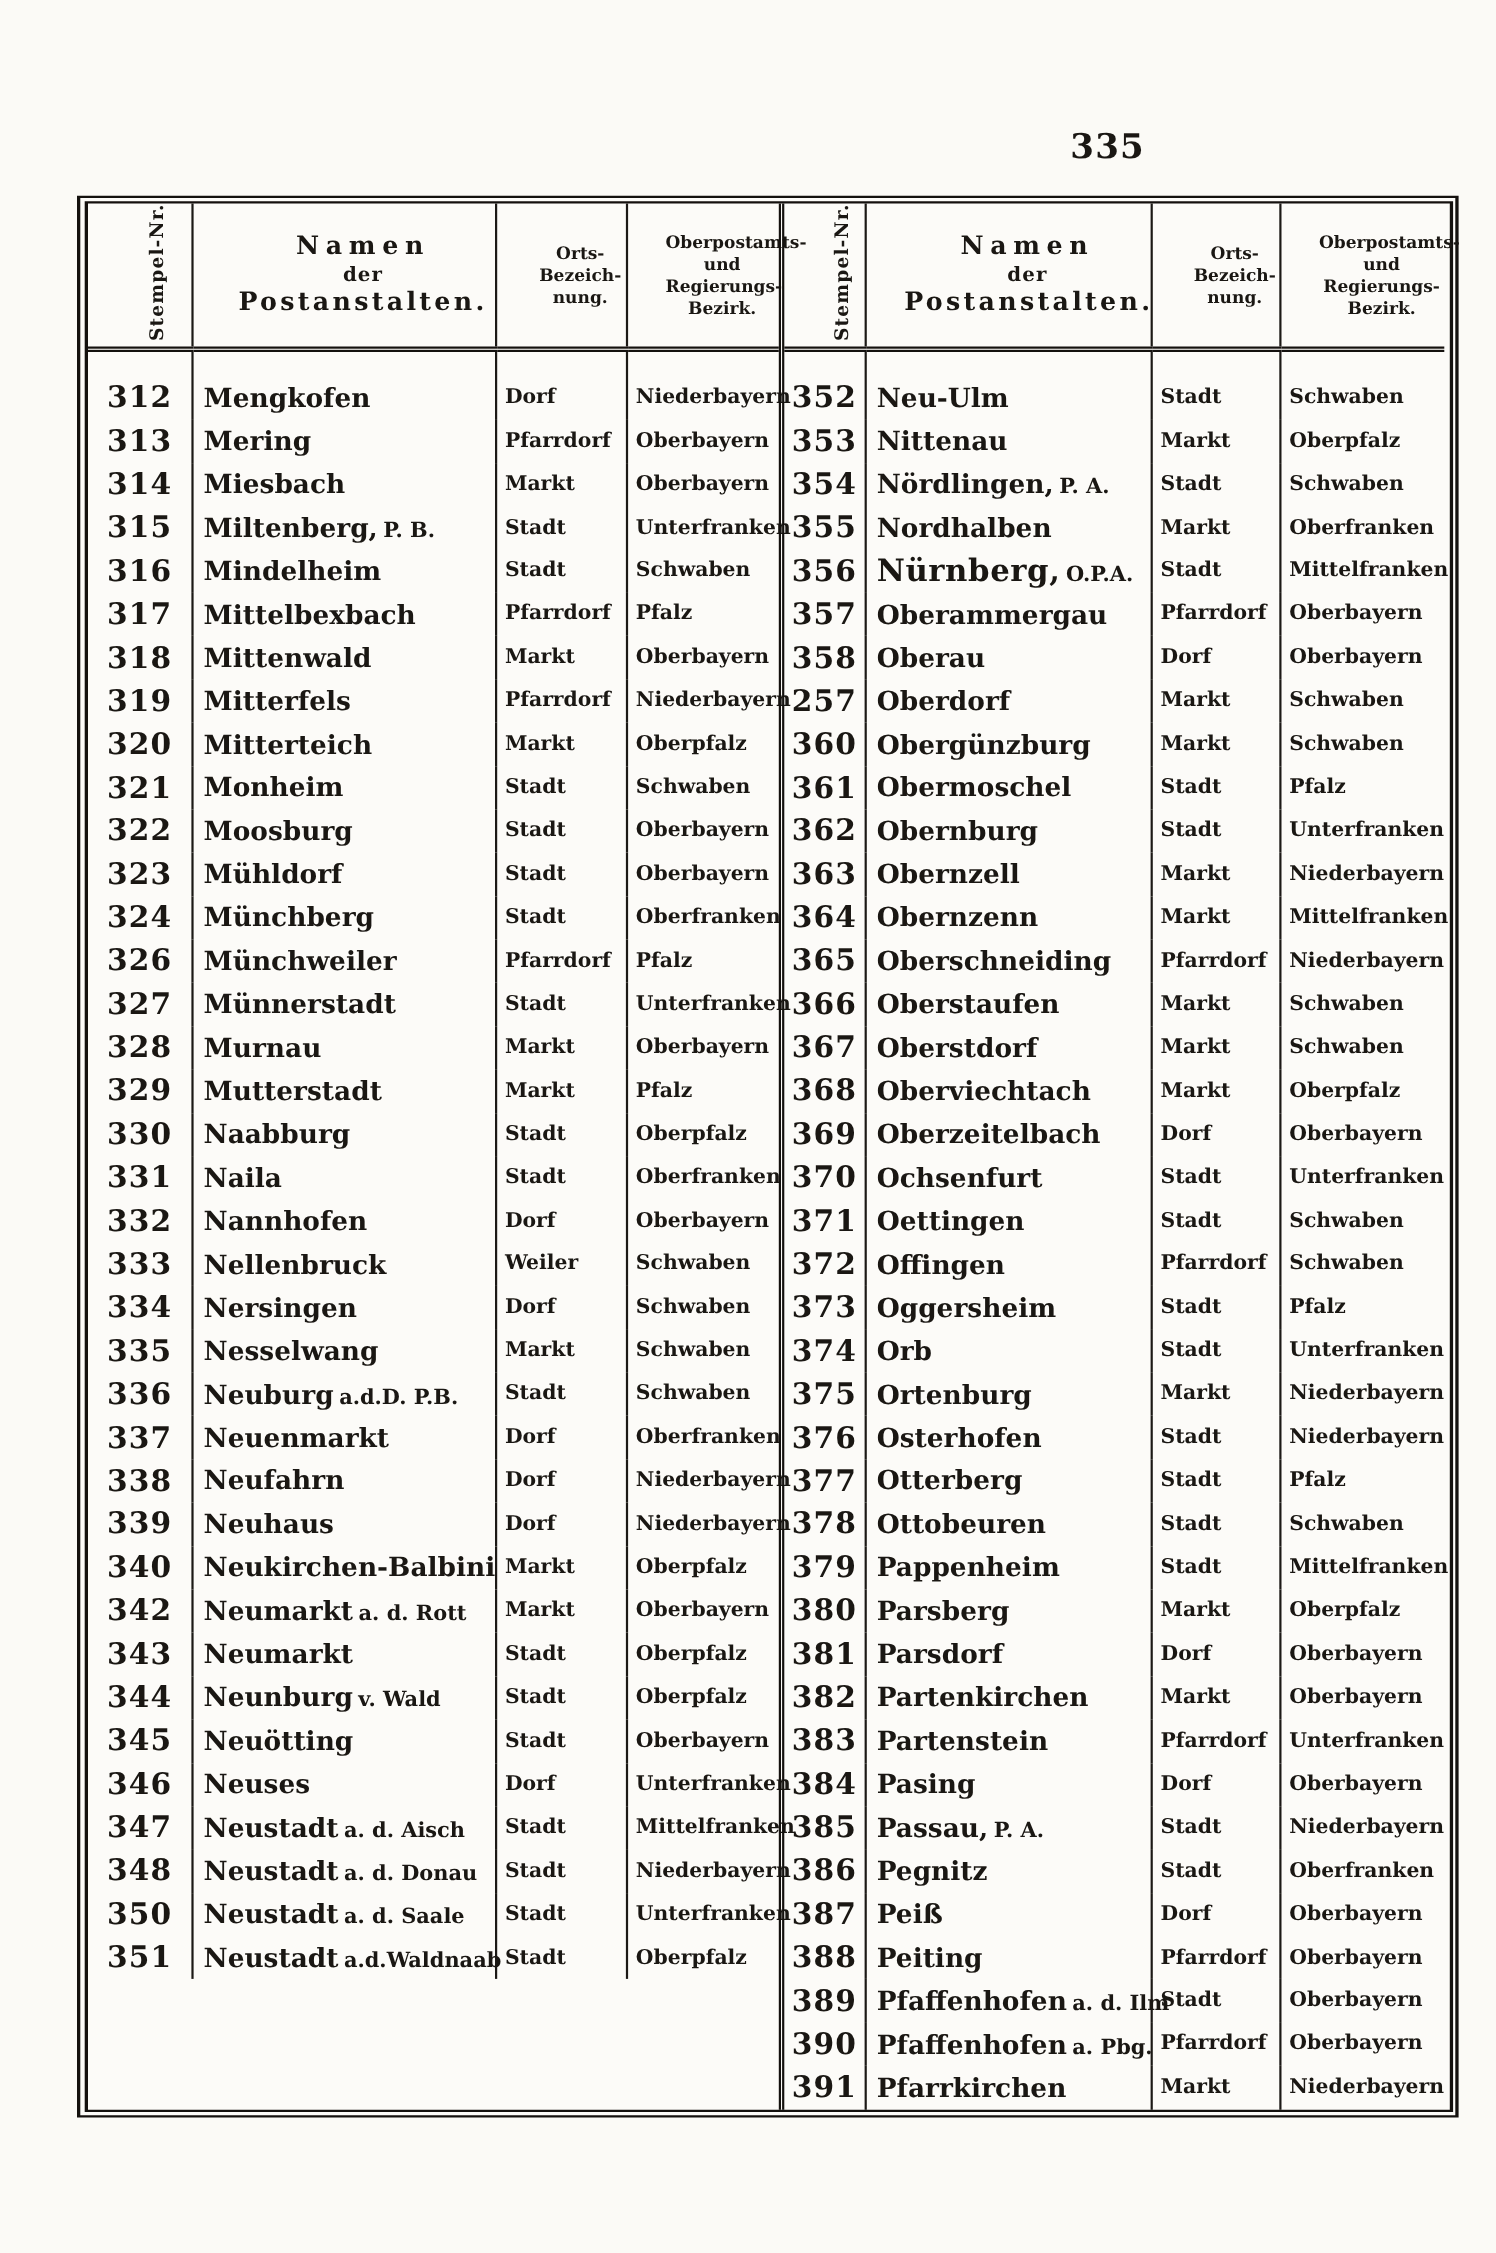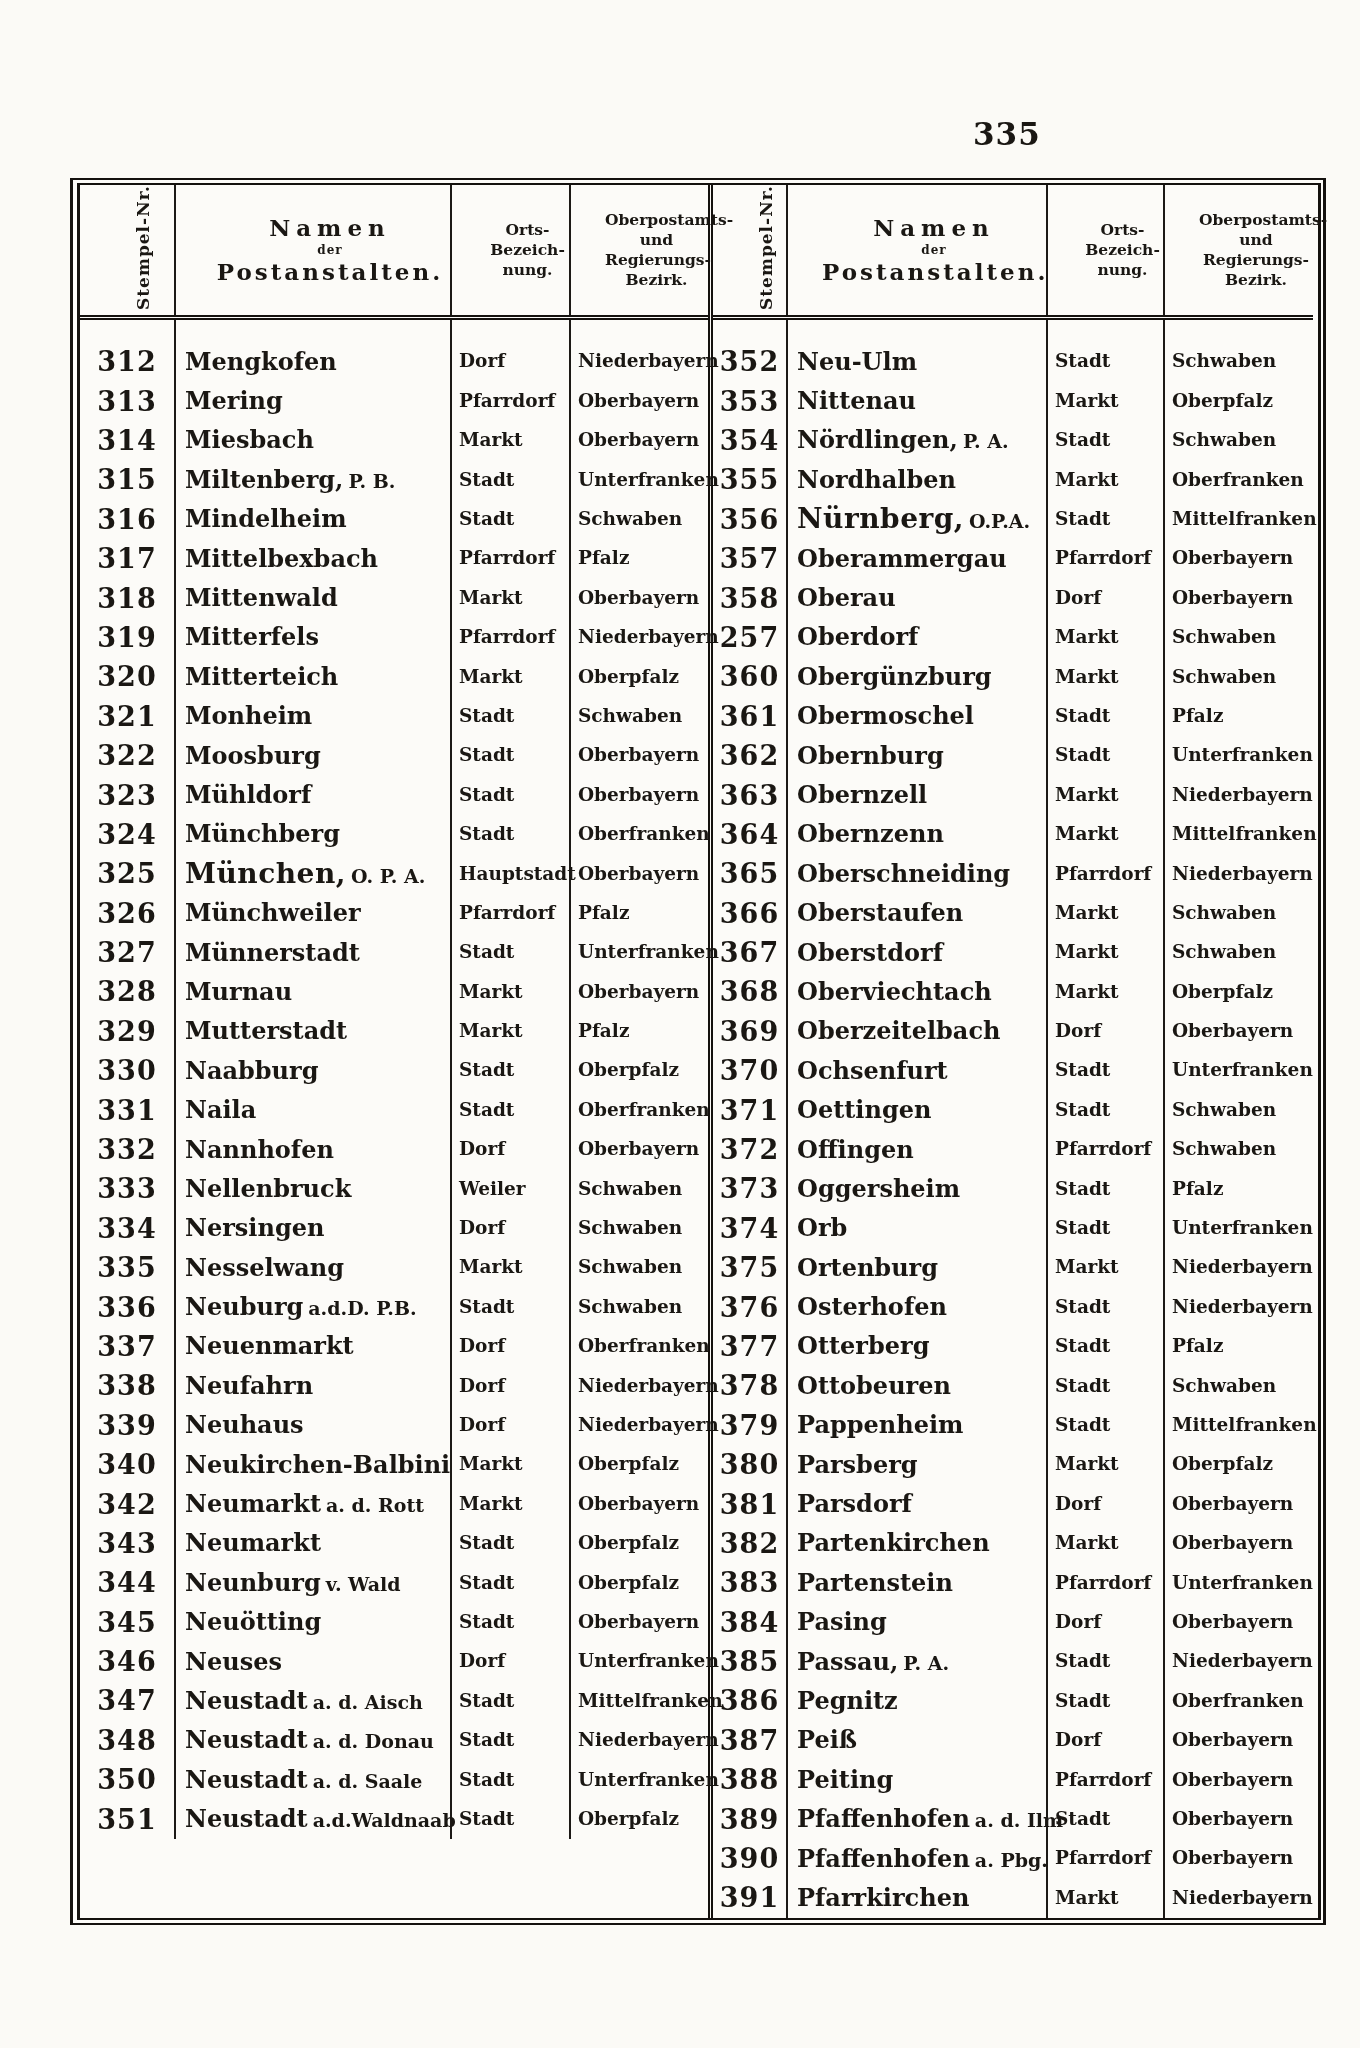--- a/index.html
+++ b/index.html
@@ -29,21 +29,21 @@
   th:first-child,td:first-child{border-left:none;}
   thead th{
     height:126px;border-bottom:5px double #14110e;
     font-weight:bold;text-align:center;line-height:1.25;padding-left:34px;
   }
   .vertical-label{
     display:inline-block;writing-mode:vertical-rl;transform:rotate(180deg);
     font-size:17px;font-weight:bold;letter-spacing:1px;
   }
   .hdr-main{display:block;font-size:23px;letter-spacing:6px;font-weight:bold;}
-  .hdr-small{display:block;font-size:12px;font-weight:bold;letter-spacing:1px;}
+  .hdr-small{display:block;font-size:18px;font-weight:bold;letter-spacing:1px;}
   .hdr-sub{display:block;font-size:15.5px;font-weight:bold;line-height:1.3;}
   tbody td{height:39.4px;line-height:1;}
   tbody tr:first-child td{padding-top:22px;}
   .cell-nr{font-size:27px;font-weight:bold;text-align:center;letter-spacing:1px;}
   .cell-name{padding-left:9px;}
   .pname{font-size:24px;font-weight:bold;white-space:nowrap;}
   .pname.boldname{font-size:28px;letter-spacing:0.5px;}
   .psuffix{font-size:19px;font-weight:bold;white-space:nowrap;padding-left:5px;}
   .cell-type,.cell-district{font-size:18.5px;font-weight:bold;padding-left:7px;white-space:nowrap;}
 </style>
@@ -156,26 +156,20 @@
             <td class="cell-type">Stadt</td>
             <td class="cell-district">Oberbayern</td>
           </tr>
           <tr>
             <td class="cell-nr">324</td>
             <td class="cell-name"><span class="pname">Münchberg</span></td>
             <td class="cell-type">Stadt</td>
             <td class="cell-district">Oberfranken</td>
           </tr>
           <tr>
-            <td class="cell-nr">325</td>
-            <td class="cell-name"><span class="pname boldname">München,</span><span class="psuffix">O. P. A.</span></td>
-            <td class="cell-type">Hauptstadt</td>
-            <td class="cell-district">Oberbayern</td>
-          </tr>
-          <tr>
             <td class="cell-nr">326</td>
             <td class="cell-name"><span class="pname">Münchweiler</span></td>
             <td class="cell-type">Pfarrdorf</td>
             <td class="cell-district">Pfalz</td>
           </tr>
           <tr>
             <td class="cell-nr">327</td>
             <td class="cell-name"><span class="pname">Münnerstadt</span></td>
             <td class="cell-type">Stadt</td>
             <td class="cell-district">Unterfranken</td>

